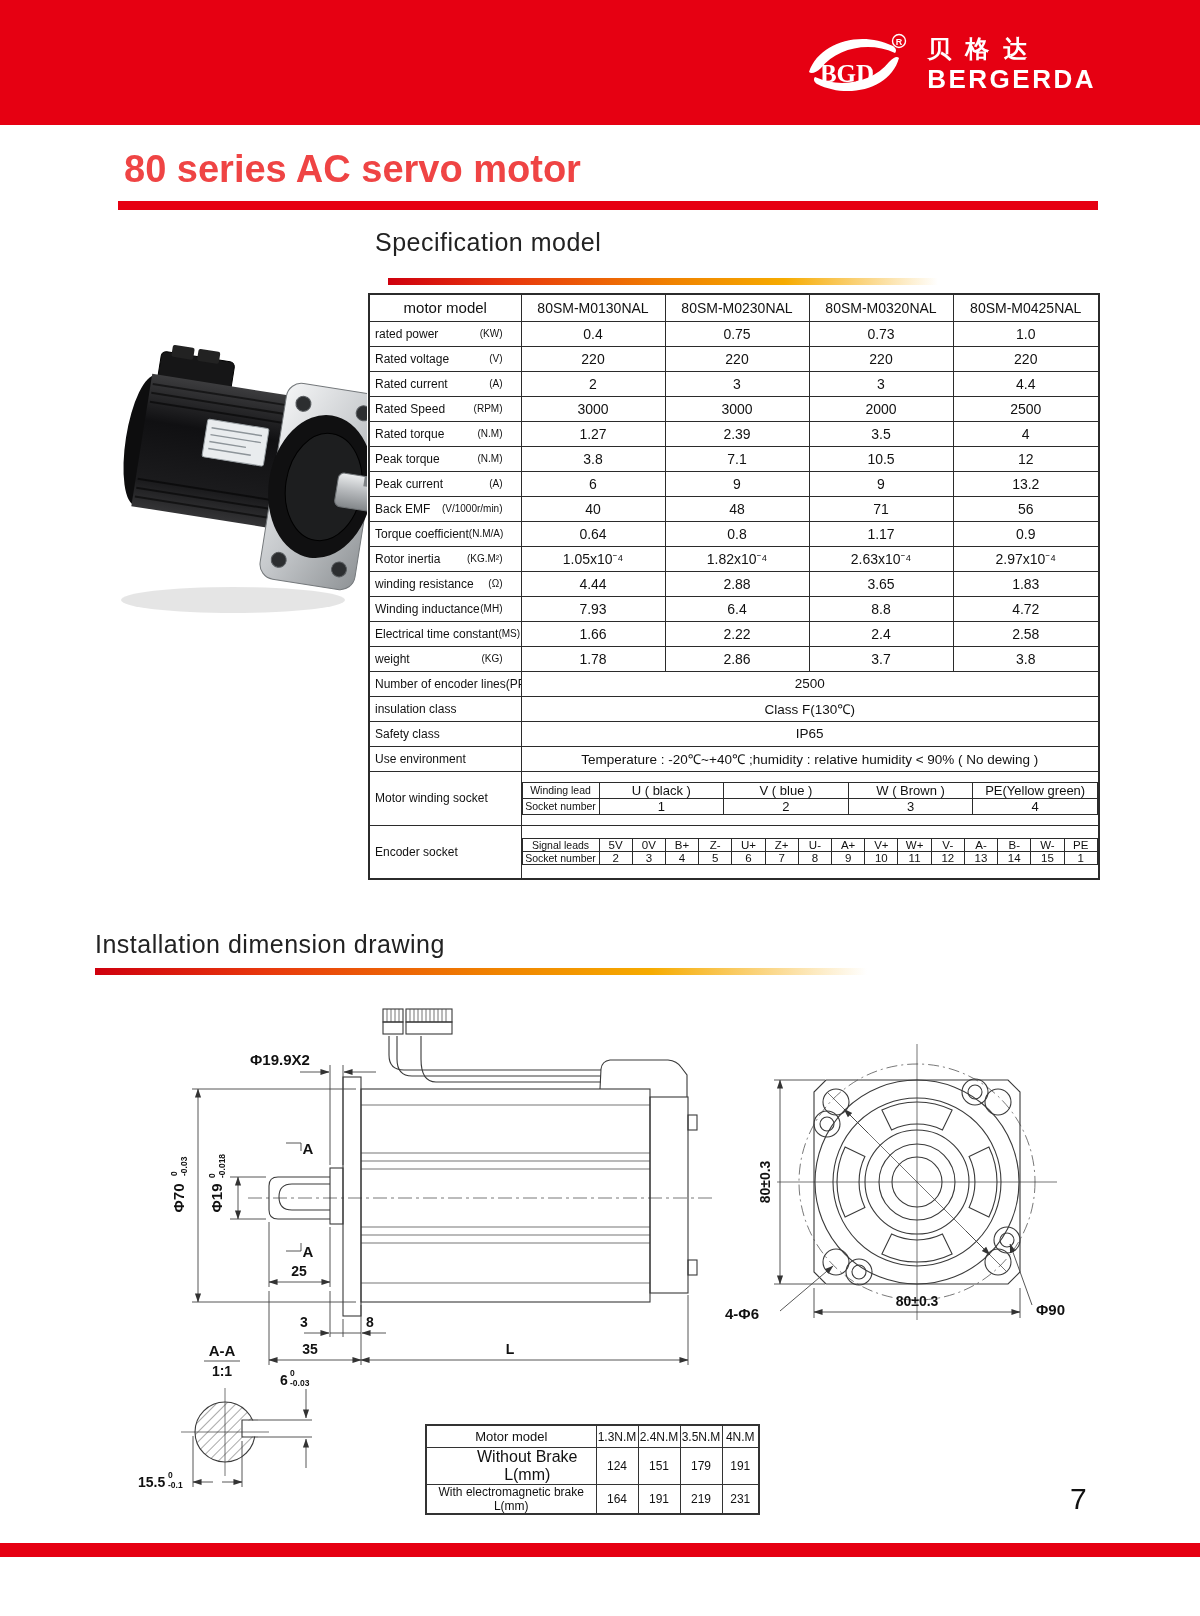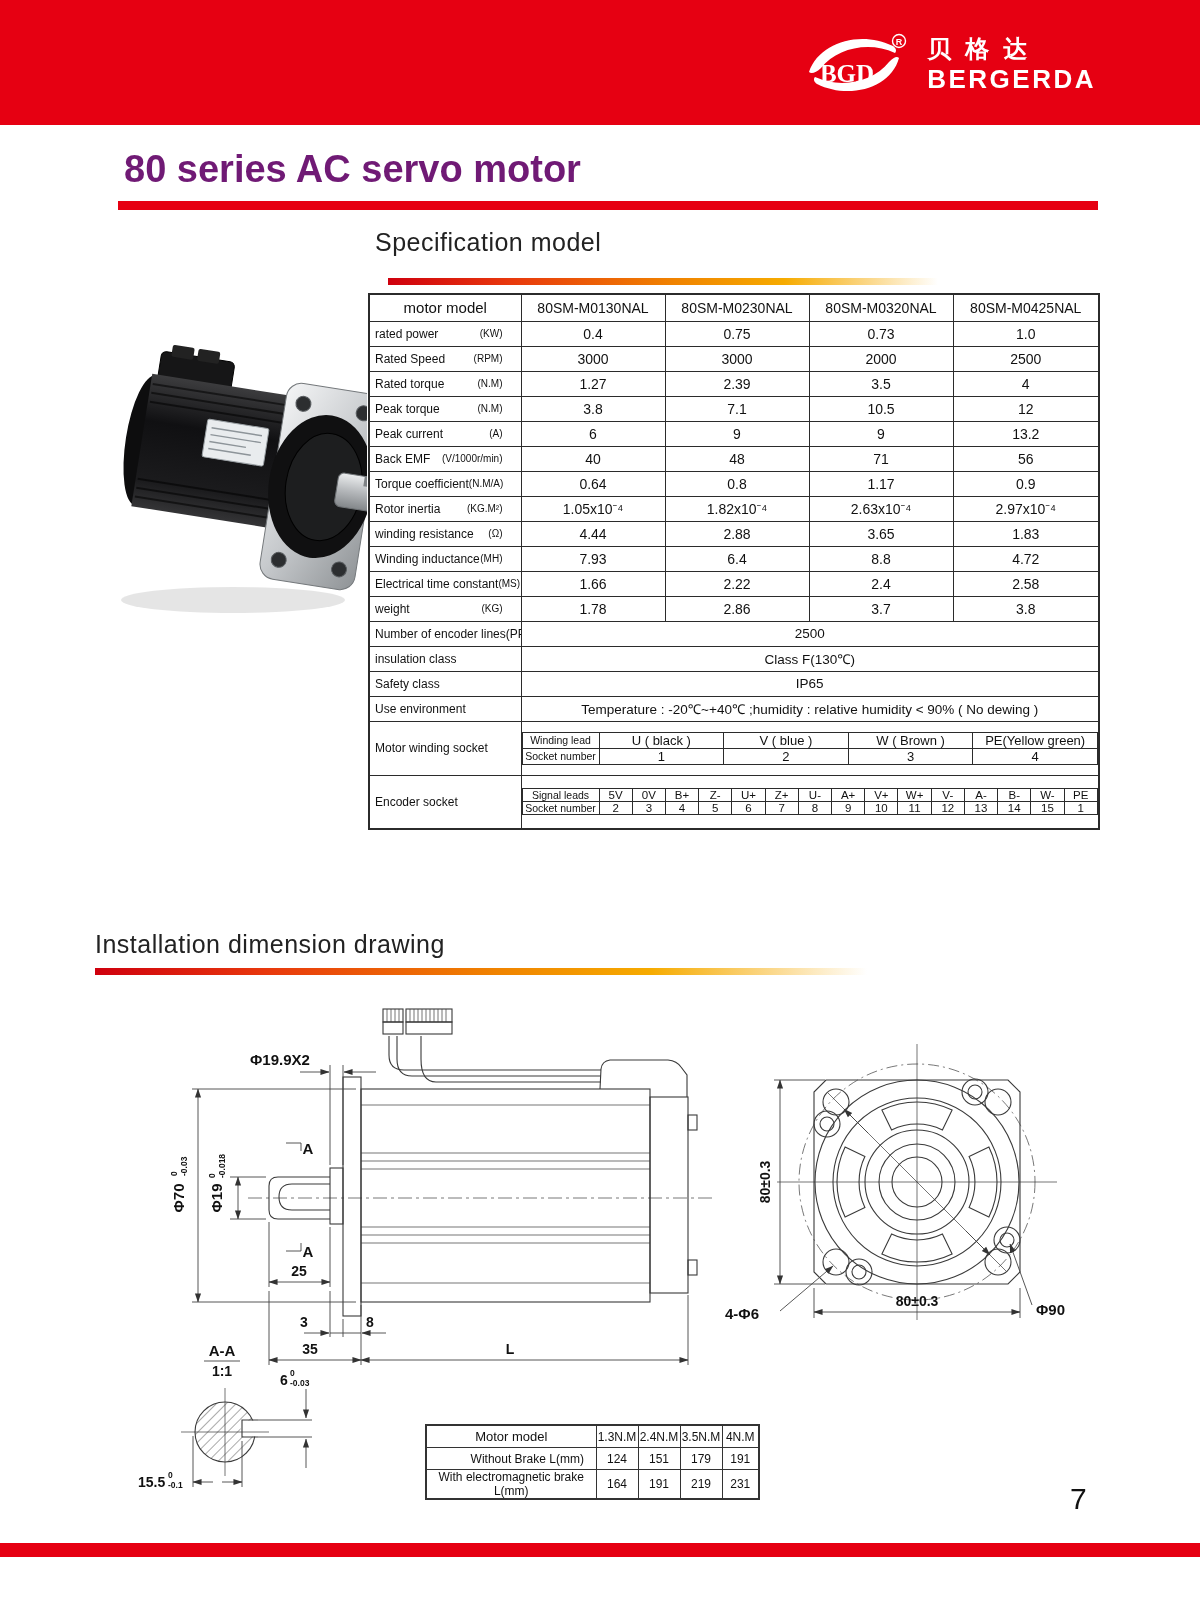--- a/index.html
+++ b/index.html
@@ -5,21 +5,21 @@
   html,body{margin:0;padding:0;background:#888;}
   .page{position:relative;width:1200px;height:1616px;background:#fff;margin:0 auto;
         font-family:"Liberation Sans",sans-serif;color:#111;overflow:hidden;}
   
   .band{position:absolute;left:0;top:0;width:1200px;height:125px;background:#e60012;}
   .logo-wrap{position:absolute;right:104px;top:26px;display:flex;align-items:center;gap:20px;}
   .logo-txt{display:flex;flex-direction:column;align-items:flex-start;color:#fff;}
   .logo-cn{font-size:24px;letter-spacing:14px;font-weight:600;line-height:1.2;}
   .logo-en{font-size:26px;letter-spacing:2.5px;font-weight:700;line-height:1.2;text-align:right;}
   
-  .title{position:absolute;left:124px;top:148px;font-size:38px;font-weight:800;color:#701a75;}
+  .title{position:absolute;left:124px;top:148px;font-size:38px;font-weight:800;color:#ef4444;}
   .title-bar{position:absolute;left:118px;top:201px;width:980px;height:9px;background:#e60012;}
   .sec-head{font-size:25px;font-weight:400;color:#222;letter-spacing:.5px;position:absolute;}
   #spec-head{left:375px;top:228px;}
   #inst-head{left:95px;top:930px;}
   .grad-bar{position:absolute;height:7px;
     background:linear-gradient(90deg,#cf000e 0%,#e8380d 22%,#f08300 52%,#f6ab00 72%,#fbd98e 88%,rgba(255,255,255,0) 100%);}
   #grad1{left:388px;top:278px;width:550px;}
   #grad2{left:95px;top:968px;width:772px;}
   
   #spec-table{position:absolute;left:368px;top:293px;width:730px;border-collapse:collapse;
@@ -41,21 +41,21 @@
   table.inner td:first-child{border-left:none;}
   table.inner td:last-child{border-right:none;}
   table.inner td.sub{width:76px;font-size:10.5px;margin-left:28px;}
   table.inner.wind td.icell{font-size:13px;}
   table.inner.enc td.icell{font-size:11.5px;}
   
   #dim-table{position:absolute;left:425px;top:1424px;width:333px;border-collapse:collapse;
              table-layout:fixed;border:2px solid #333;background:#fff;z-index:3;}
   #dim-table td{border:1px solid #333;text-align:center;height:21px;font-size:12px;padding:0;}
   #dim-table td.dlbl0{font-size:13px;}
-  #dim-table td.dlbl1{font-size:12px;padding-left:32px;}
+  #dim-table td.dlbl1{font-size:16px;padding-left:32px;}
   #dim-table td.dlbl2{font-size:12px;}
   
   .pagenum{position:absolute;left:1070px;top:1482px;font-size:30px;color:#111;}
   .foot-bar{position:absolute;left:0;top:1543px;width:1200px;height:14px;background:#e60012;}
   
   .edge{fill:none;stroke:#3a3a3a;stroke-width:1.1;}
   .thin{fill:none;stroke:#3a3a3a;stroke-width:.7;}
   .dim{fill:none;stroke:#444;stroke-width:.9;}
   .cl{fill:none;stroke:#555;stroke-width:.8;stroke-dasharray:14 4 3 4;}
   .dsh{fill:none;stroke:#555;stroke-width:.8;stroke-dasharray:11 4 2 4;}
@@ -164,20 +164,44 @@
           <td class="lbl">
             <div class="lblwrap">
               <span class="nm">rated power</span>
               <span class="un">(KW)</span>
             </div>
           </td>
           <td class="val">0.4</td>
           <td class="val">0.75</td>
           <td class="val">0.73</td>
           <td class="val">1.0</td>
+        </tr>
+        <tr class="rrow">
+          <td class="lbl">
+            <div class="lblwrap">
+              <span class="nm">Rated voltage</span>
+              <span class="un">(V)</span>
+            </div>
+          </td>
+          <td class="val">220</td>
+          <td class="val">220</td>
+          <td class="val">220</td>
+          <td class="val">220</td>
+        </tr>
+        <tr class="rrow">
+          <td class="lbl">
+            <div class="lblwrap">
+              <span class="nm">Rated current</span>
+              <span class="un">(A)</span>
+            </div>
+          </td>
+          <td class="val">2</td>
+          <td class="val">3</td>
+          <td class="val">3</td>
+          <td class="val">4.4</td>
         </tr>
         <tr class="rrow">
           <td class="lbl">
             <div class="lblwrap">
               <span class="nm">Rated Speed</span>
               <span class="un">(RPM)</span>
             </div>
           </td>
           <td class="val">3000</td>
           <td class="val">3000</td>

